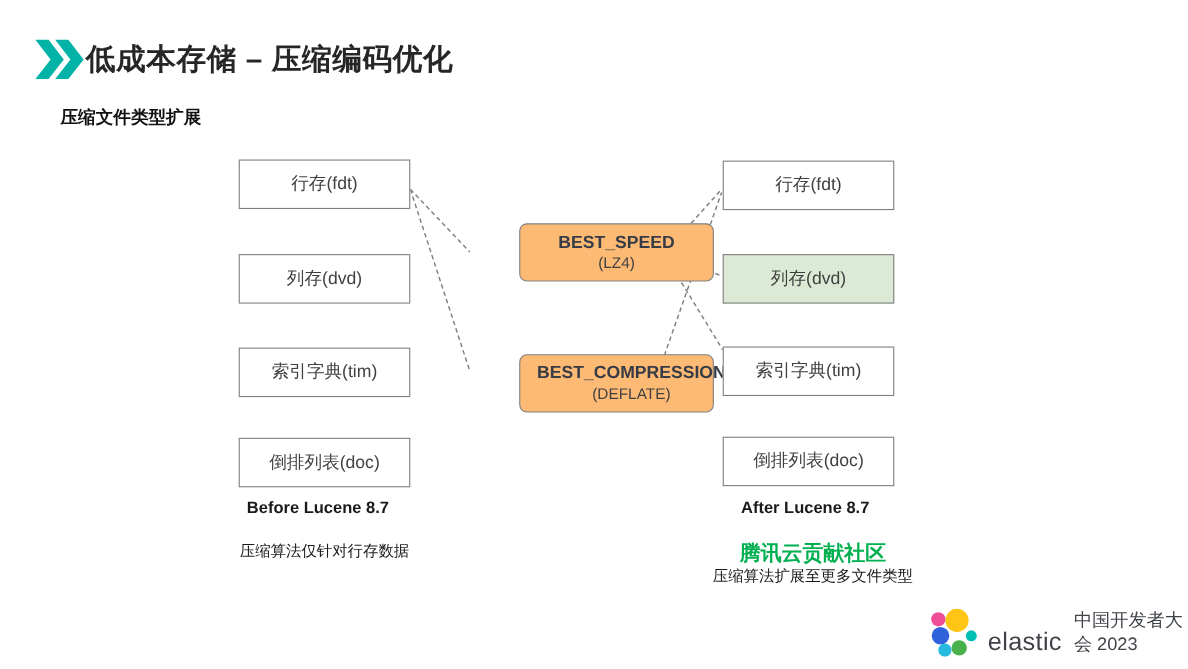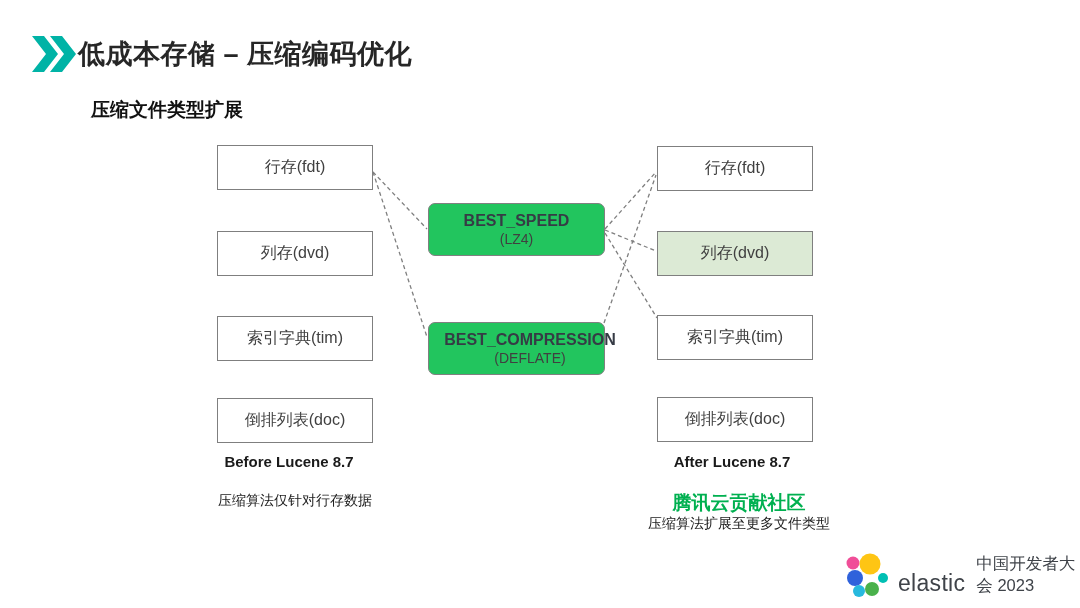--- a/index.html
+++ b/index.html
@@ -5,39 +5,39 @@
   html,body{margin:0;padding:0;}
   body{
     width:1080px;height:608px;position:relative;overflow:hidden;
     background:#ffffff;
     font-family:"Liberation Sans","DejaVu Sans",sans-serif;
   }
   
   .header{position:absolute;left:32px;top:36px;display:flex;align-items:center;gap:2px;}
   .chevrons{width:44px;height:36px;flex:0 0 auto;}
   .slide-title{font-size:27px;font-weight:bold;color:#262626;letter-spacing:0.5px;}
-  .subtitle{position:absolute;left:55px;top:97px;font-size:19px;font-weight:bold;color:#111111;margin-left:36px;}
+  .subtitle{position:absolute;left:55px;top:97px;font-size:16px;font-weight:bold;color:#111111;}
 
   
   svg.connectors{position:absolute;left:0;top:0;pointer-events:none;}
 
   
   .box{
     position:absolute;width:156px;height:45px;box-sizing:border-box;
     border:1.5px solid #7f7f7f;background:#ffffff;
     display:flex;align-items:center;justify-content:center;
     font-size:16px;color:#404040;text-align:right;
   }
   .box.highlighted{background:#dcead5;}
 
   
   .mid-box{
     position:absolute;width:177px;height:53px;box-sizing:border-box;
-    border:1.4px solid #808080;border-radius:7px;background:#22c55e;
-    display:flex;flex-direction:column;align-items:center;justify-content:center;gap:1px;
+    border:1.4px solid #808080;border-radius:7px;background:#fdba74;
+    display:flex;flex-direction:column;align-items:center;justify-content:center;gap:1px;margin-left:44px;
   }
   .mid-box .mid-title{font-size:16px;font-weight:bold;color:#363b45;}
   .mid-box .mid-sub{font-size:14px;color:#404040;}
 
   .col-caption{
     position:absolute;width:156px;text-align:center;
     font-size:15px;font-weight:bold;color:#1a1a1a;
   }
   .note{position:absolute;width:260px;text-align:center;font-size:14px;color:#1a1a1a;}
   .note-highlight{position:absolute;width:260px;text-align:center;font-size:19px;font-weight:bold;color:#00b050;}

